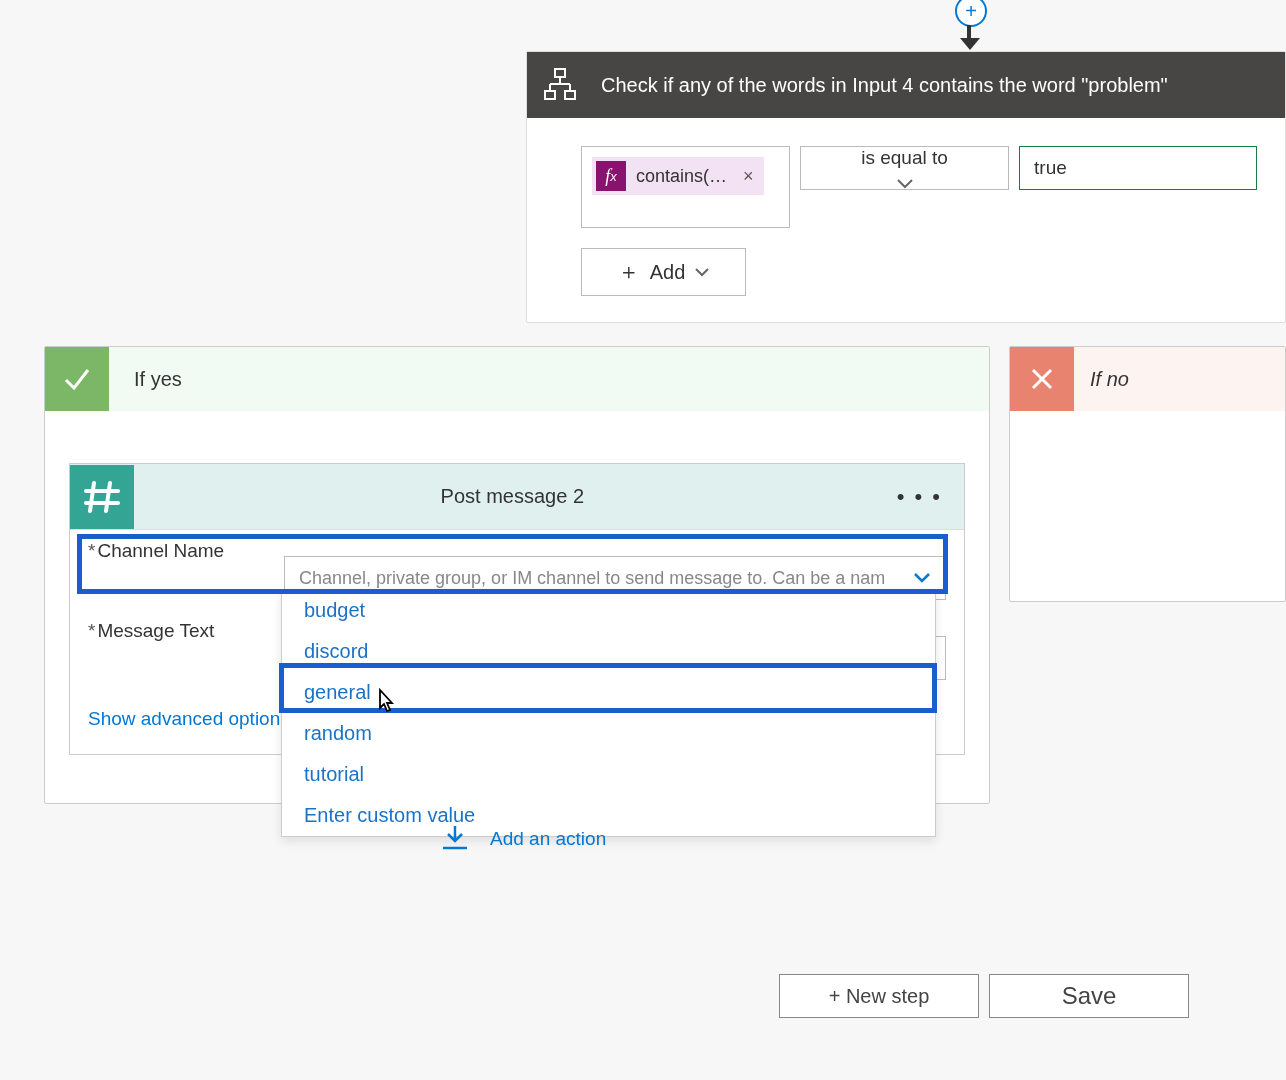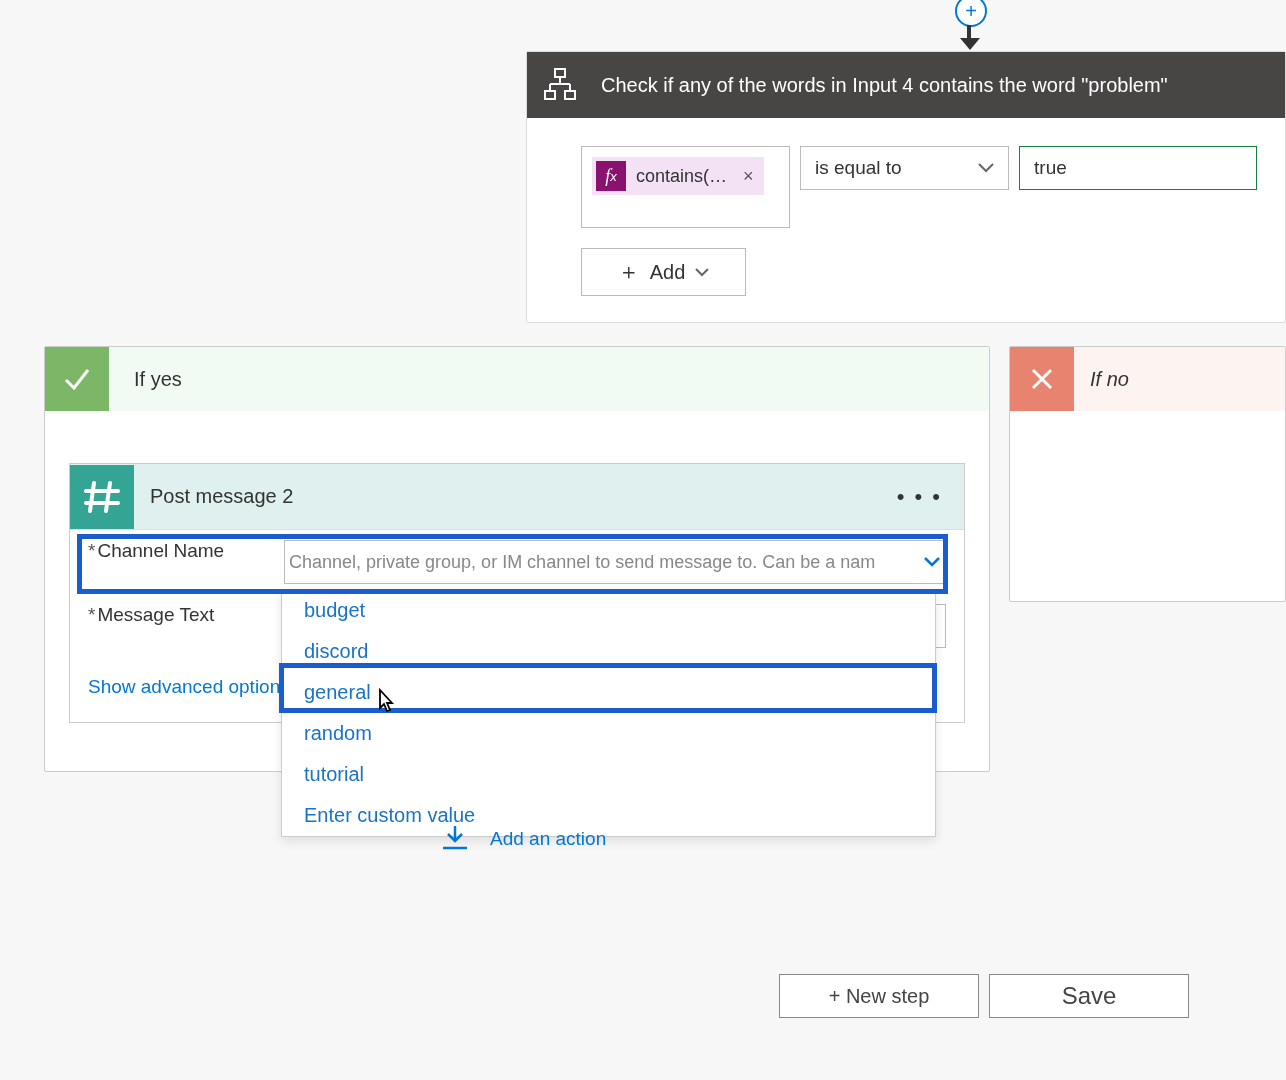--- a/index.html
+++ b/index.html
@@ -15,21 +15,21 @@
     .cond-card { position: absolute; left: 526px; top: 51px; width: 760px; background: #fff; border: 1px solid #ddd; border-radius: 2px; }
     .cond-header { background: #484644; color: #fff; display: flex; align-items: center; height: 66px; }
     .cond-icon { width: 66px; height: 66px; display: flex; align-items: center; justify-content: center; }
     .cond-title { font-size: 20px; padding-left: 8px; }
     .cond-body { padding: 28px 28px 26px 54px; display: flex; flex-direction: column; gap: 20px; }
     .cond-row { display: flex; gap: 10px; align-items: flex-start; }
     .token-box { border: 1px solid #bbb; width: 210px; min-height: 82px; padding: 10px; display: flex; align-items: flex-start; }
     .fx-chip { background: #F3E2F4; display: inline-flex; align-items: center; gap: 10px; padding: 5px 10px 5px 4px; font-size: 18px; color: #333; height: 38px; }
     .fx-badge { background: #8A126F; color: #fff; width: 30px; height: 30px; display: inline-flex; align-items: center; justify-content: center; font-style: italic; font-family: Georgia, serif; font-size: 18px; }
     .fx-x { margin-left: 6px; font-size: 18px; color: #555; }
-    .operator-select { border: 1px solid #bbb; width: 210px; height: 44px; display: flex; align-items: center; justify-content: space-between; padding: 0 14px; font-size: 19px; color: #333; background: #fff; }
+    .operator-select { border: 1px solid #bbb; width: 210px; height: 44px; display: flex; align-items: center; justify-content: space-between; padding: 0 14px; font-size: 19px; color: #333; background: #fff; flex-direction: column; }
     .chevron { color: #666; }
     .value-input { border: 1px solid #15803d; width: 239px; height: 44px; padding: 0 14px; font-size: 19px; color: #333; display: flex; align-items: center; background: #fff; }
     .add-btn { border: 1px solid #bbb; width: 165px; height: 48px; display: flex; align-items: center; justify-content: center; gap: 10px; font-size: 20px; color: #333; background: #fff; }
     .add-plus { font-size: 22px; font-weight: 300; }
 
     
     .yes-card { position: absolute; left: 44px; top: 346px; width: 946px; background: #fff; border: 1px solid #ccc; border-radius: 2px; }
     .yes-header { display: flex; align-items: center; height: 64px; background: #f1faf3; }
     .yes-icon { width: 64px; height: 64px; background: #7BB766; display: flex; align-items: center; justify-content: center; }
     .yes-label { font-size: 20px; color: #333; padding-left: 25px; }
@@ -37,27 +37,27 @@
     .no-card { position: absolute; left: 1009px; top: 346px; width: 277px; background: #fff; border: 1px solid #ccc; border-radius: 2px; min-height: 256px; }
     .no-header { display: flex; align-items: center; height: 64px; background: #fdf3f1; font-style: italic; }
     .no-icon { width: 64px; height: 64px; background: #E7836F; display: flex; align-items: center; justify-content: center; }
     .no-label { font-size: 20px; color: #333; padding-left: 16px; }
 
     
     .action-wrap { padding: 52px 24px 48px 24px; position: relative; }
     .action-card { border: 1px solid #ccc; background: #fff; position: relative; }
     .action-header { background: #DFF0EF; height: 66px; display: flex; align-items: center; border-bottom: 1px solid #ddd; }
     .action-icon { width: 64px; height: 64px; background: #34A594; display: flex; align-items: center; justify-content: center; }
-    .action-title { font-size: 20px; color: #333; padding-left: 16px; flex: 1; }
+    .action-title { font-size: 20px; color: #333; padding-left: 16px; flex: 1; text-align: center; }
     .action-menu { padding: 0 22px; color: #333; font-size: 22px; letter-spacing: 2px; }
     .action-body { padding: 0; }
     .form-row { display: flex; align-items: flex-start; padding: 10px 18px; gap: 6px; }
     .form-label { width: 190px; font-size: 19px; color: #333; }
     .asterisk { color: #555; margin-right: 2px; }
-    .form-input { flex: 1; border: 1px solid #bbb; height: 44px; display: flex; align-items: center; justify-content: space-between; padding: 0 4px; font-size: 18px; color: #888; background: #fff; overflow: hidden; }
+    .form-input { flex: 1; border: 1px solid #bbb; height: 44px; display: flex; align-items: center; justify-content: space-between; padding: 0 14px; font-size: 18px; color: #888; background: #fff; overflow: hidden; margin-top: 16px; }
     .input-text { white-space: nowrap; overflow: hidden; text-overflow: clip; }
     .dropdown-chev { color: #0078d4; font-size: 18px; flex-shrink: 0; margin-left: 8px; }
     .adv-link { color: #0078d4; font-size: 19px; padding: 18px 18px 24px 18px; display: inline-flex; align-items: center; gap: 8px; }
 
     
     .highlight1 { position: absolute; border: 5px solid #1A5DCC; pointer-events: none; }
     .hl-channel { left: 77px; top: 534px; width: 871px; height: 60px; }
     .hl-general { left: 279px; top: 663px; width: 658px; height: 50px; }
 
     

